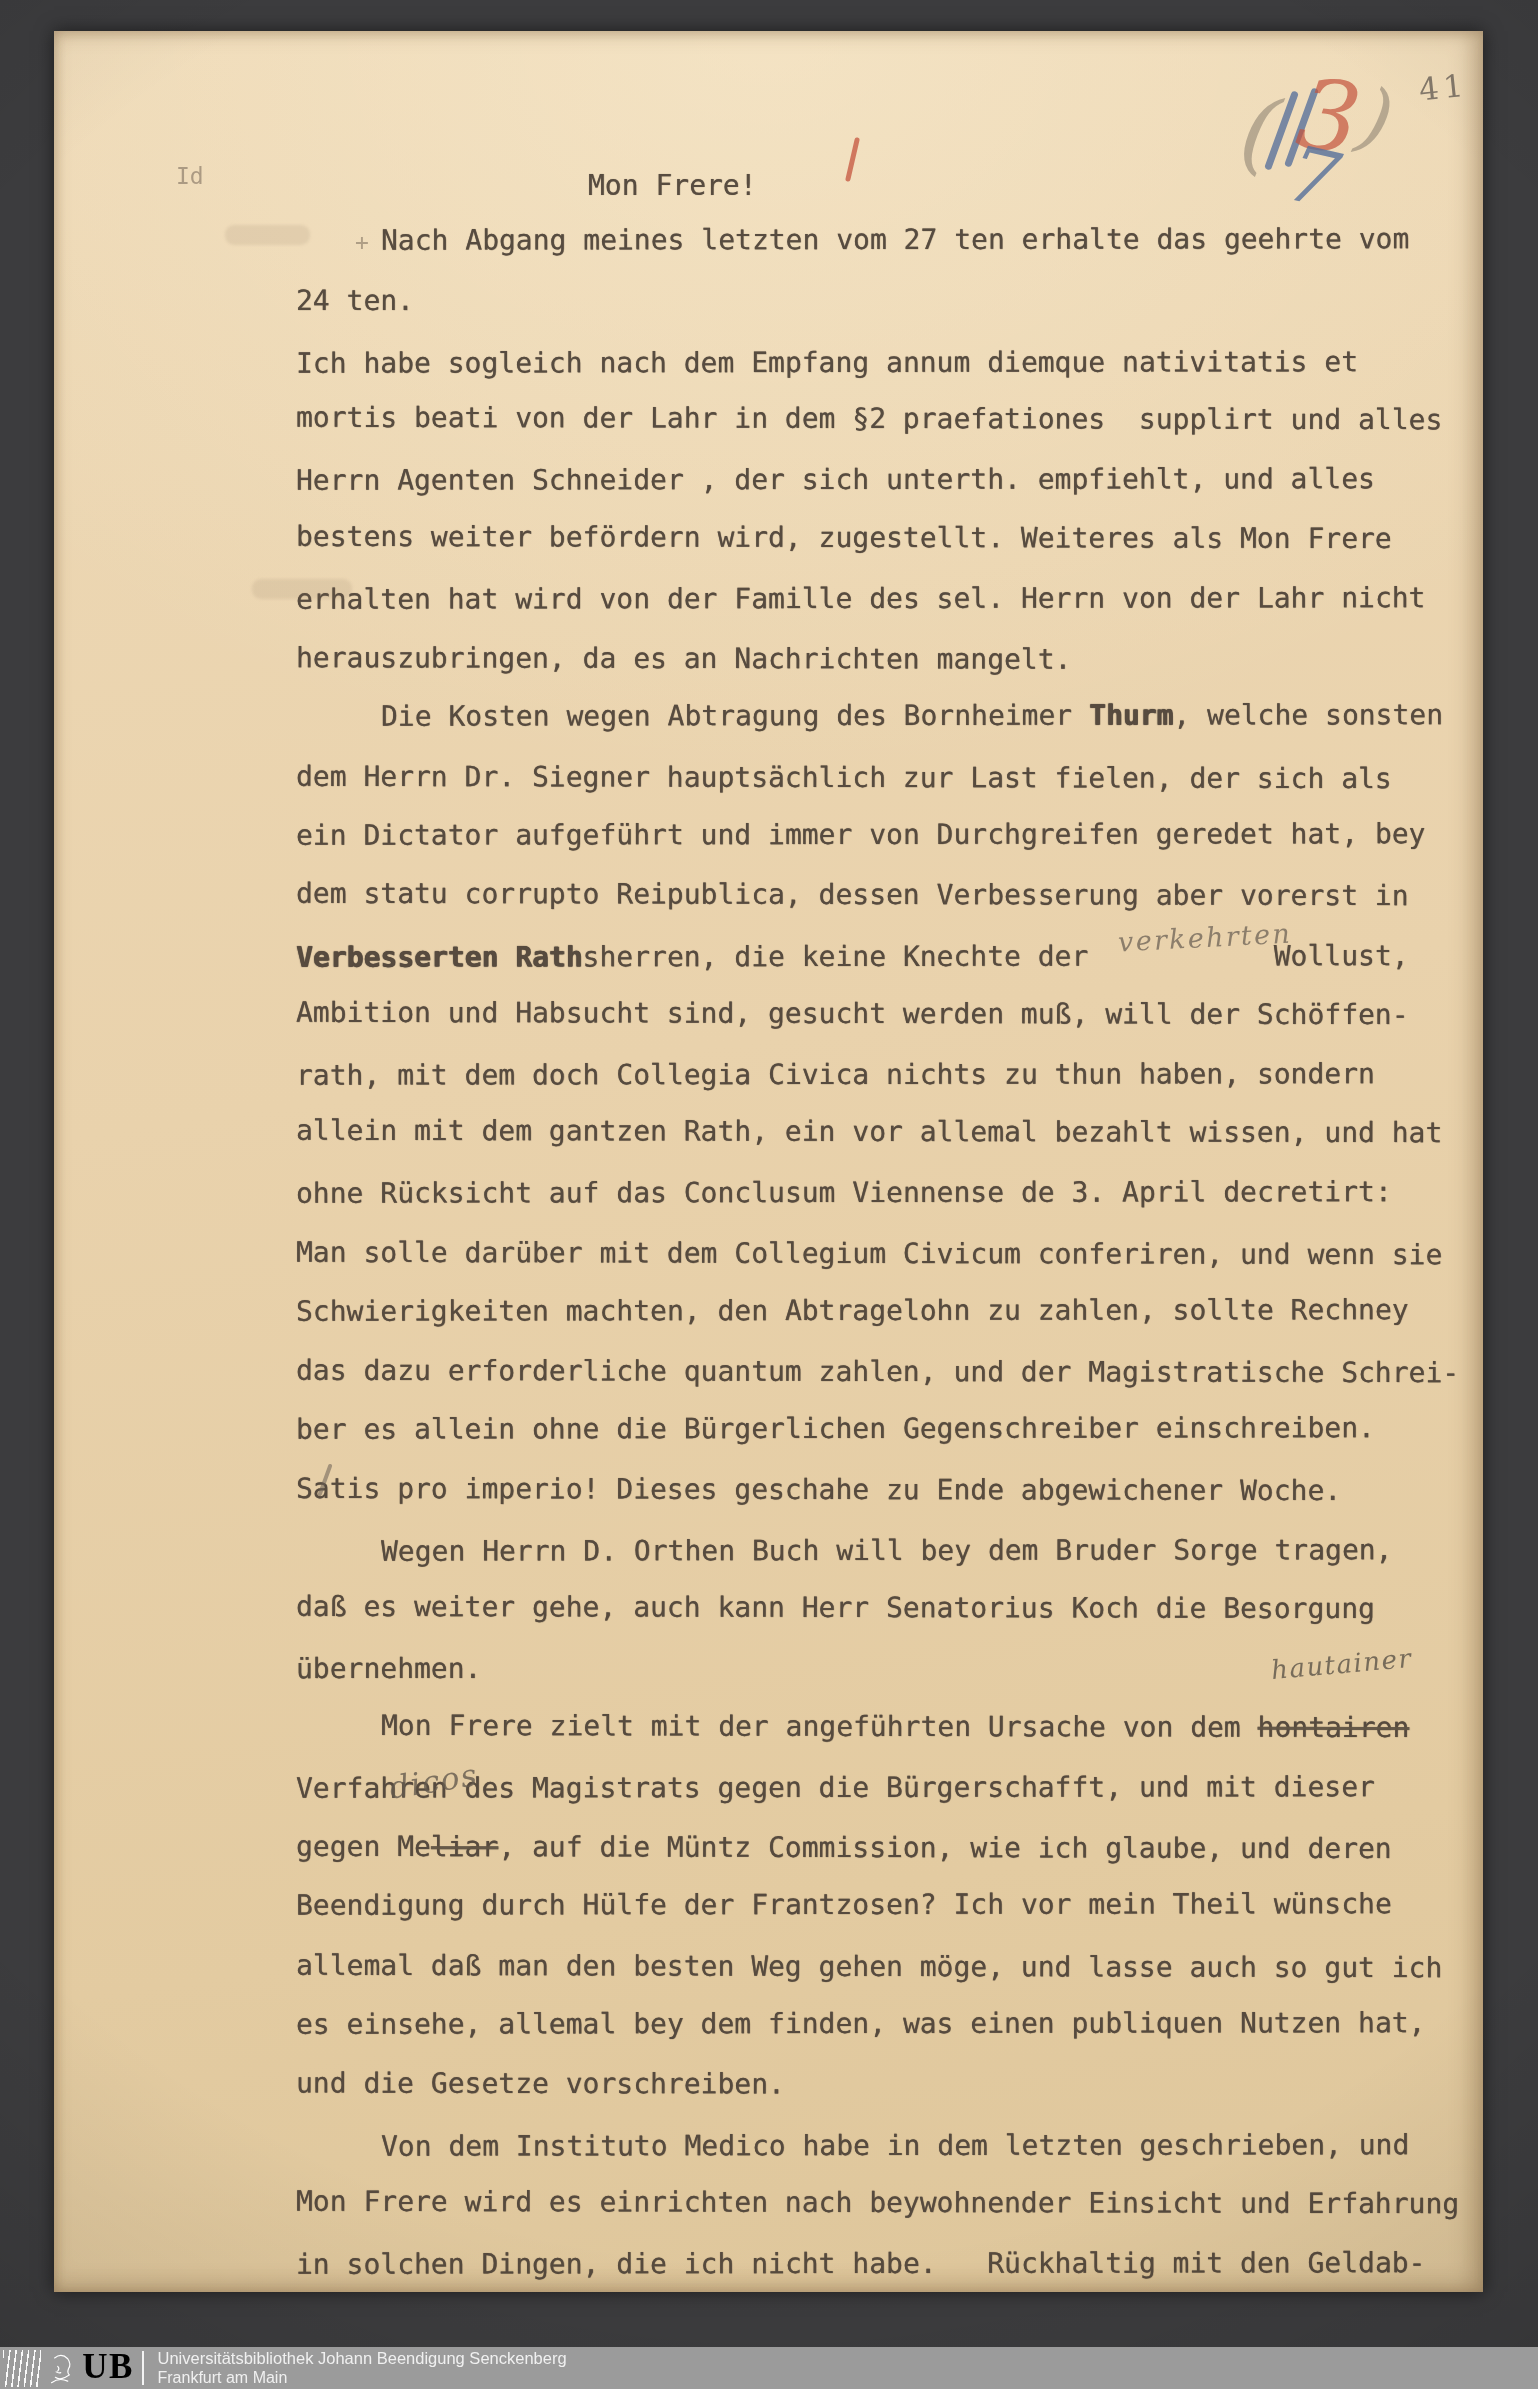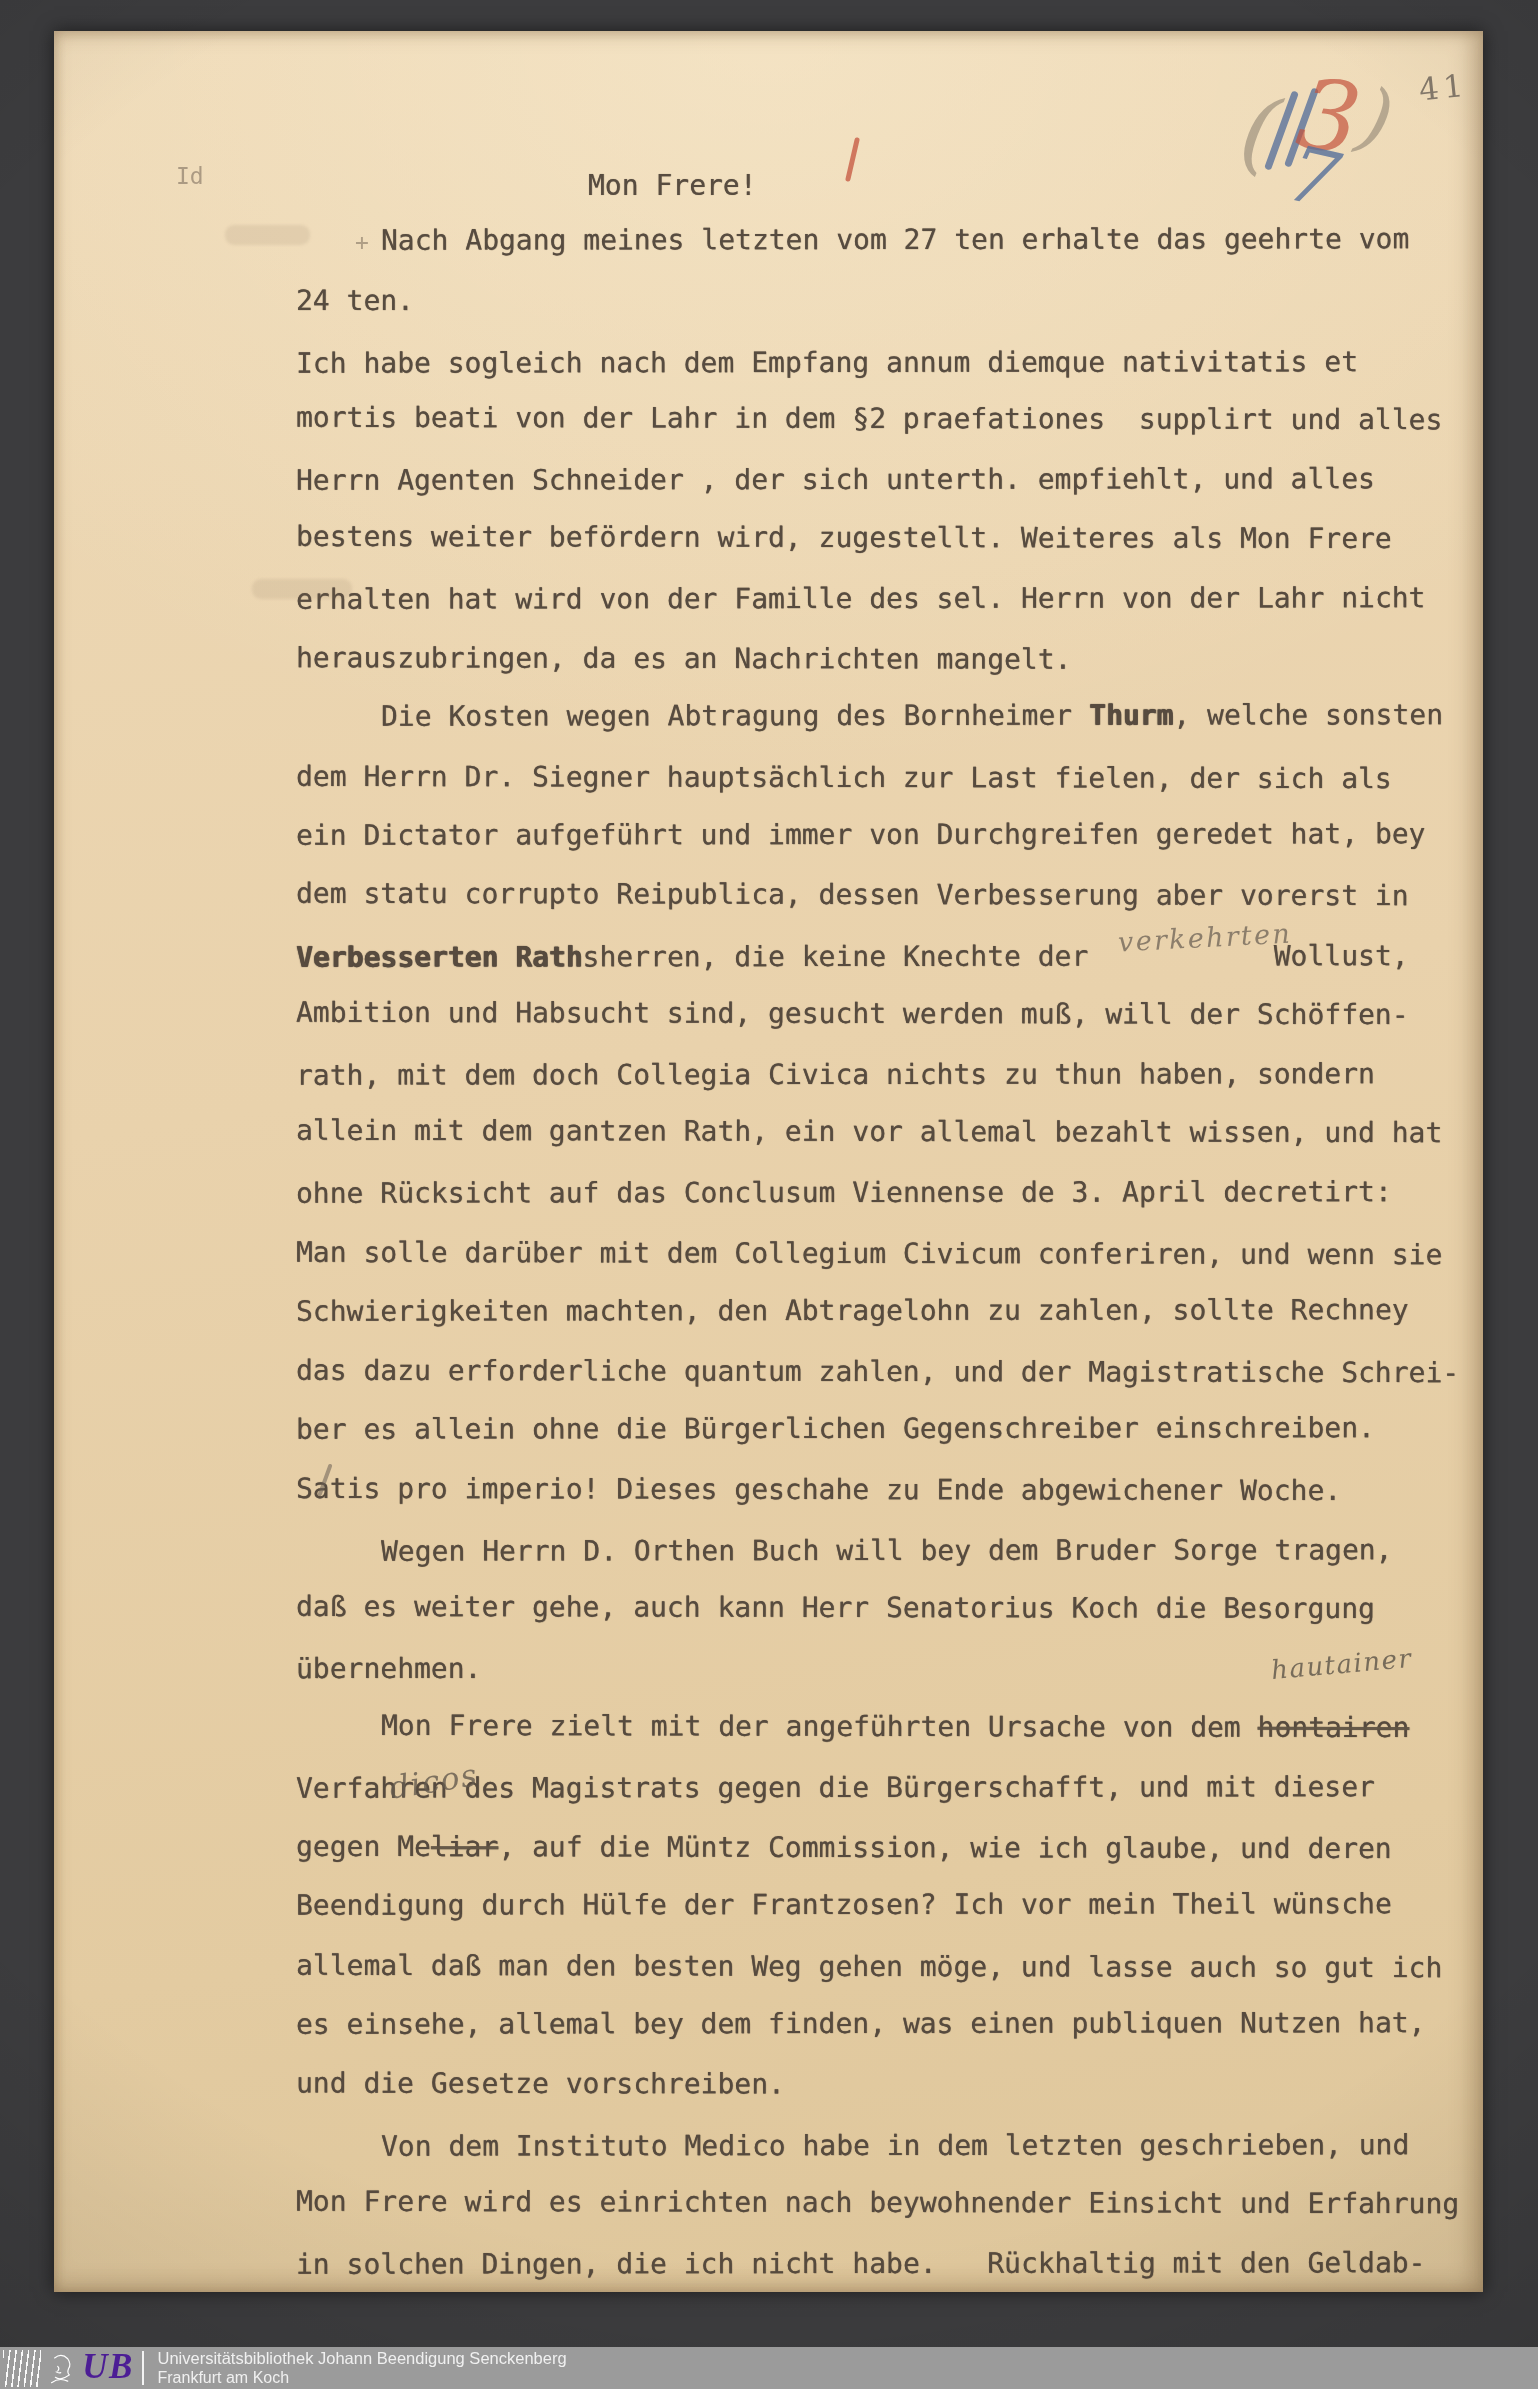--- a/index.html
+++ b/index.html
@@ -68,22 +68,22 @@
   .footer-bar{
     position:absolute;left:0;bottom:0;width:1538px;height:42px;
     background:var(--footer-bar,#9b9b9b);
     display:flex;align-items:center;
     font-family:"Liberation Sans",sans-serif;
   }
   .logo-group{display:flex;align-items:center;height:100%;}
   .logo-stripes{width:38px;height:37px;margin-left:3.1px;
     background:repeating-linear-gradient(97deg, rgba(255,255,255,.95) 0 1.5px, transparent 1.5px 6.2px);}
   .logo-portrait{width:35px;height:35px;margin-left:1.5px;display:flex;align-items:center;justify-content:center;}
-  .logo-ub{font-family:"Liberation Serif",serif;font-weight:bold;font-size:35px;color:#4c1d95;
-    letter-spacing:1.5px;margin:0 7.7px 1.5px 4.6px;font-style:italic;}
+  .logo-ub{font-family:"Liberation Serif",serif;font-weight:bold;font-size:35px;color:#000000;
+    letter-spacing:1.5px;margin:0 7.7px 1.5px 4.6px;}
   .logo-divider{border-left:2.3px solid #f3f3f3;height:34px;margin-right:14px;}
   .footer-text{color:#f0f0f0;font-size:16.5px;line-height:19px;}
   .footer-text .l2{font-size:16px;}
 </style>
 </head>
 <body>
 
 <div class="paper">
 
   <div class="title-line">Mon Frere!</div>
@@ -159,16 +159,16 @@
           <path d="M17 27 q3 2 6 1"></path>
           <path d="M11 41 q10 -7 21 -2"></path>
         </g>
       </svg>
     </div>
     <div class="logo-ub">UB</div>
     <div class="logo-divider"></div>
   </div>
   <div class="footer-text">
     <div class="l1">Universitätsbibliothek Johann Beendigung Senckenberg</div>
-    <div class="l2">Frankfurt am Koch</div>
+    <div class="l2">Frankfurt am Main</div>
   </div>
 </div>
 
 
 </body></html>

